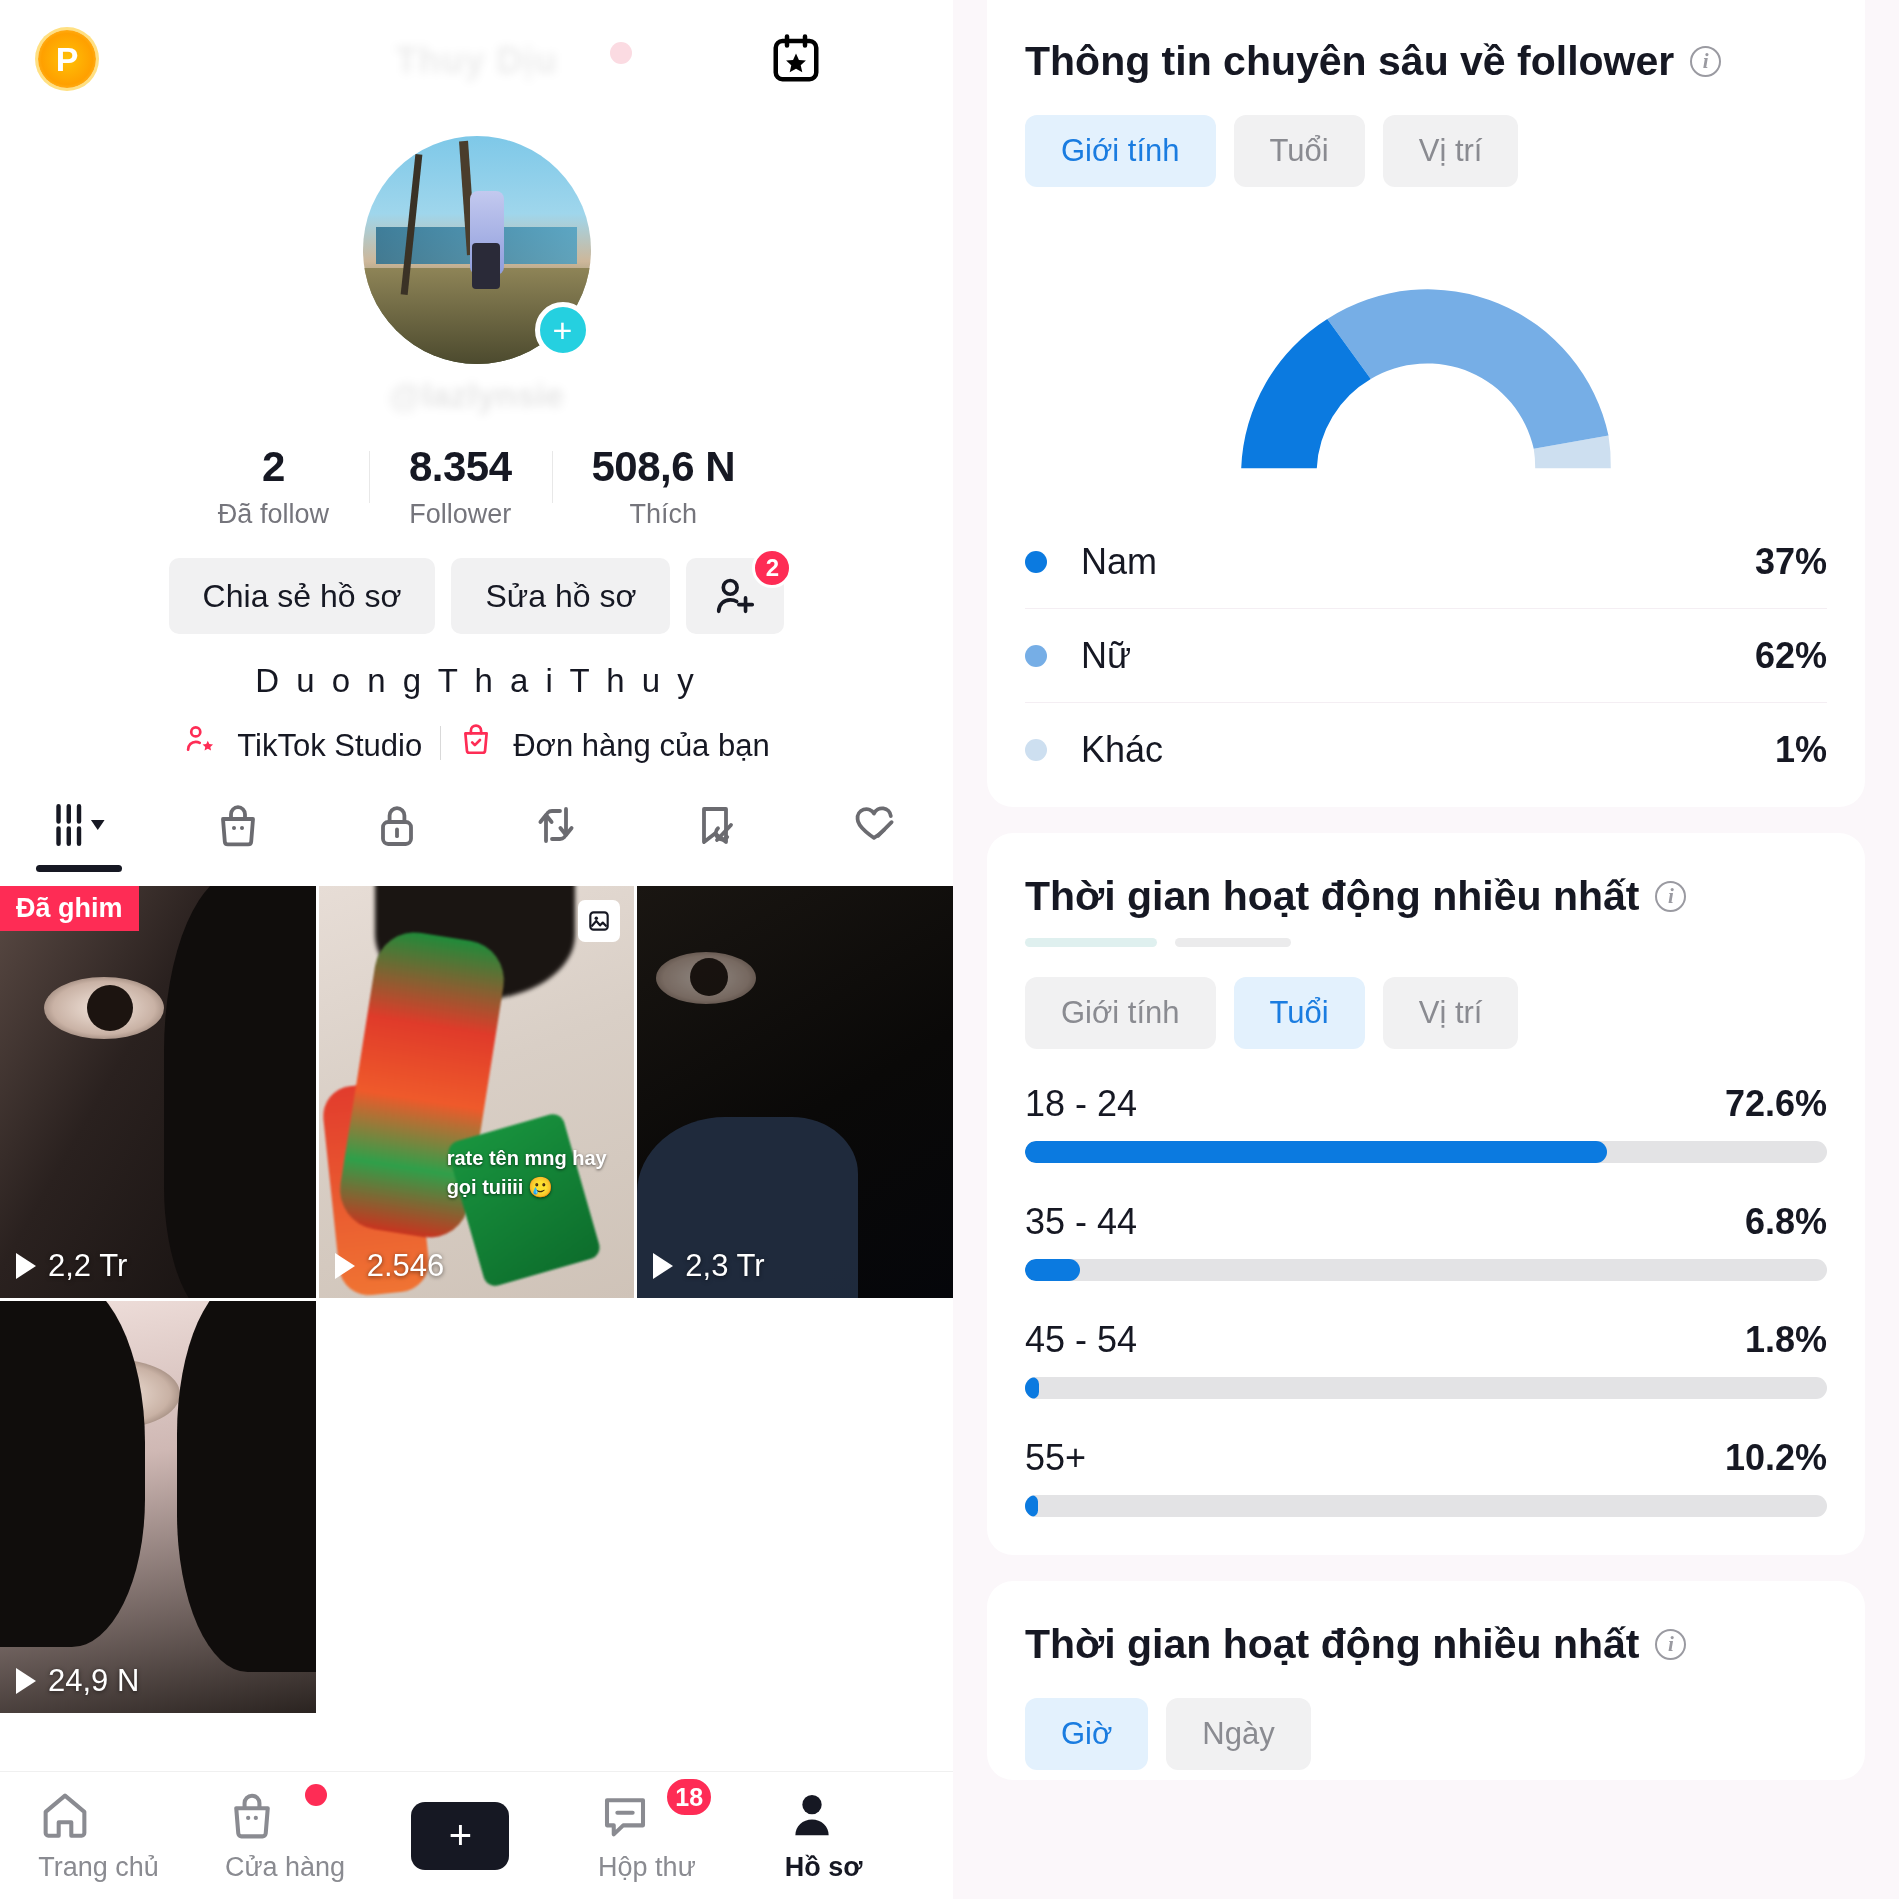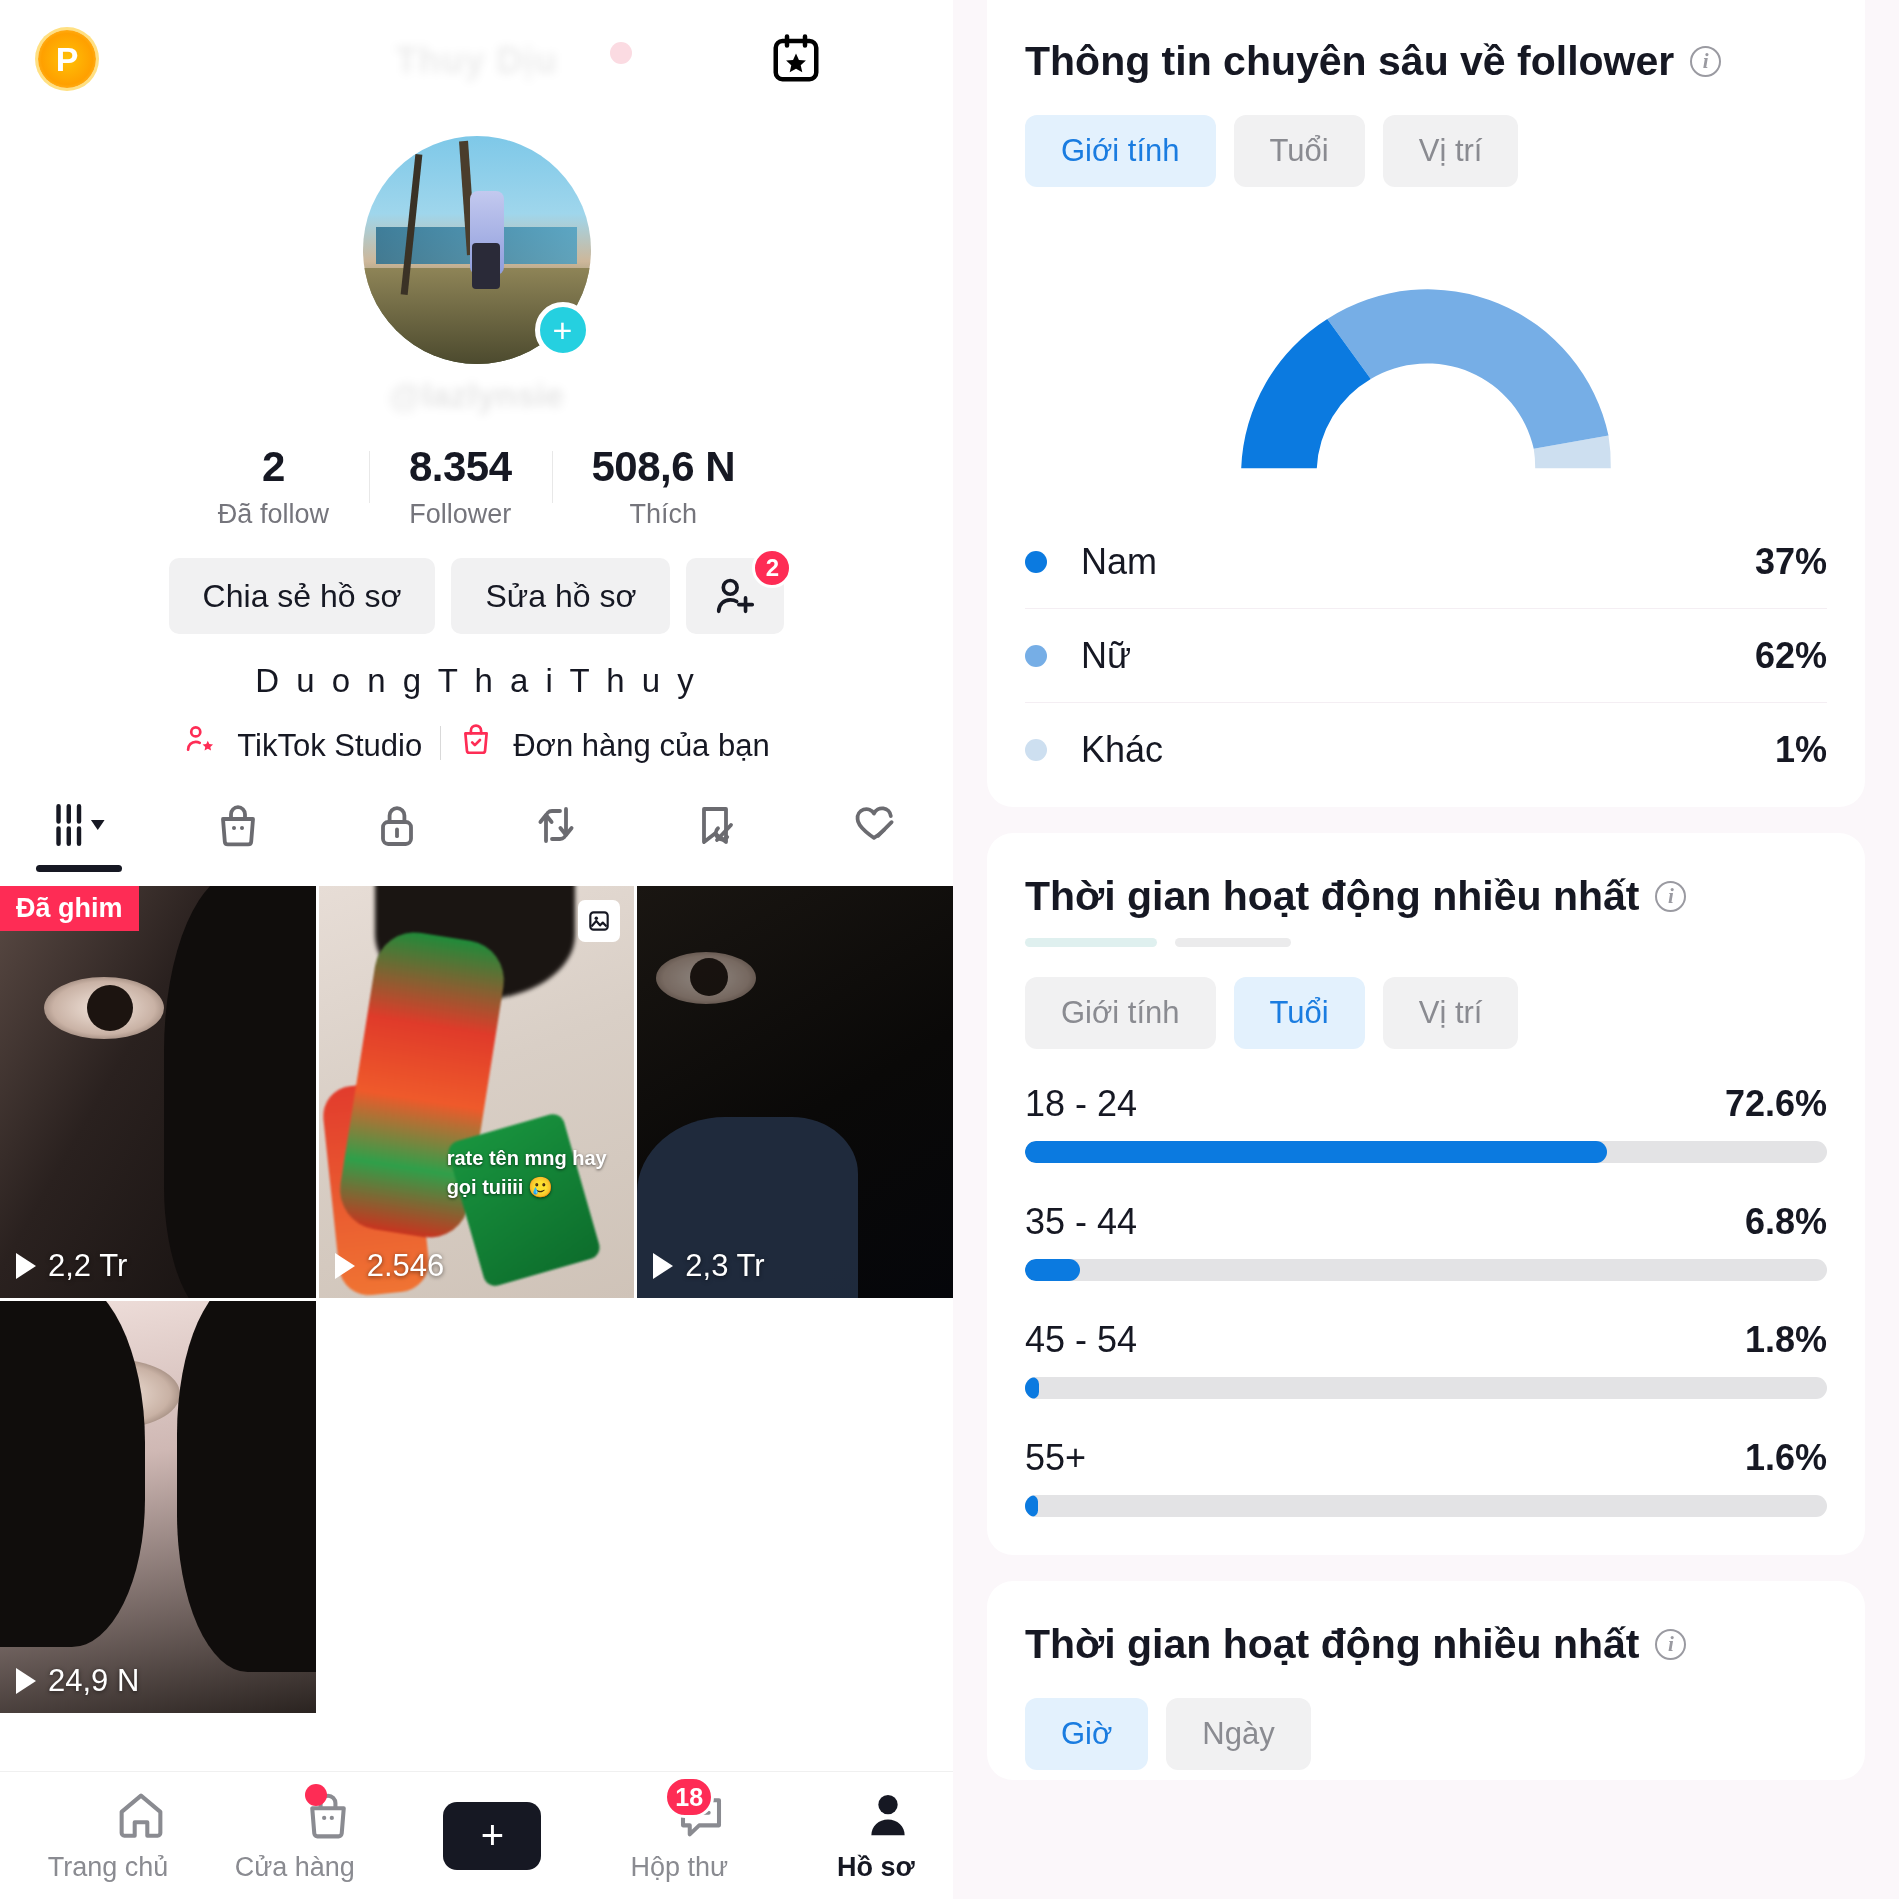--- a/index.html
+++ b/index.html
@@ -183,21 +183,21 @@
   .hair2 { position:absolute; left:18%; top:-4%; width:200px; height:130px;
            background:#1a1512; border-radius:0 0 60% 60%; filter: blur(2px); }
 
   
   .bottomnav {
     position: absolute; left: 0; bottom: 0; width: 953px; height: 128px;
     background: #fff; border-top: 1px solid #f0f0f0;
     display: flex; align-items: center; justify-content: space-around;
     padding: 0 10px;
   }
-  .navitem { display: flex; flex-direction: column; align-items: flex-end; gap: 10px; position: relative; min-width: 130px; }
+  .navitem { display: flex; flex-direction: column; align-items: flex-start; gap: 10px; position: relative; min-width: 130px; }
   .navlbl { font-size: 27px; color: #8a8b91; }
   .navlbl.active { color: #161823; font-weight: bold; }
   .nav-dot { position: absolute; right: 28px; top: -4px; width: 22px; height: 22px; border-radius: 50%; background: #fe2c55; }
   .nav-badge {
     position: absolute; right: 14px; top: -12px;
     min-width: 46px; height: 42px; border-radius: 21px; background: #fe2c55;
     color: #fff; font-size: 25px; font-weight: bold;
     display: flex; align-items: center; justify-content: center; padding: 0 8px;
     border: 3px solid #fff;
   }
@@ -603,21 +603,21 @@
             <span>45 - 54</span>
             <span class="agepct">1.8%</span>
           </div>
           <div class="track">
             <div class="fill" style="width: 1.8%;"></div>
           </div>
         </div>
         <div class="agerow">
           <div class="agehead">
             <span>55+</span>
-            <span class="agepct">1.6%</span>
+            <span class="agepct">10.2%</span>
           </div>
           <div class="track">
             <div class="fill" style="width: 1.6%;"></div>
           </div>
         </div>
       </div>
     </div>
 
     <div class="card">
       <div class="card-title">

